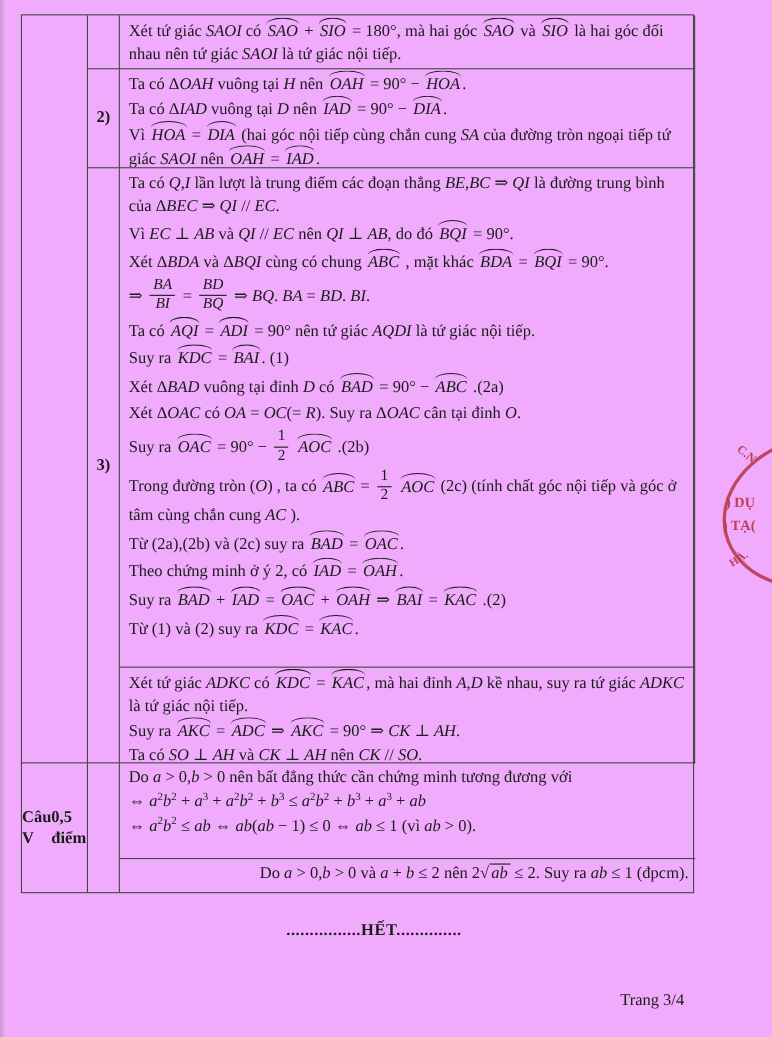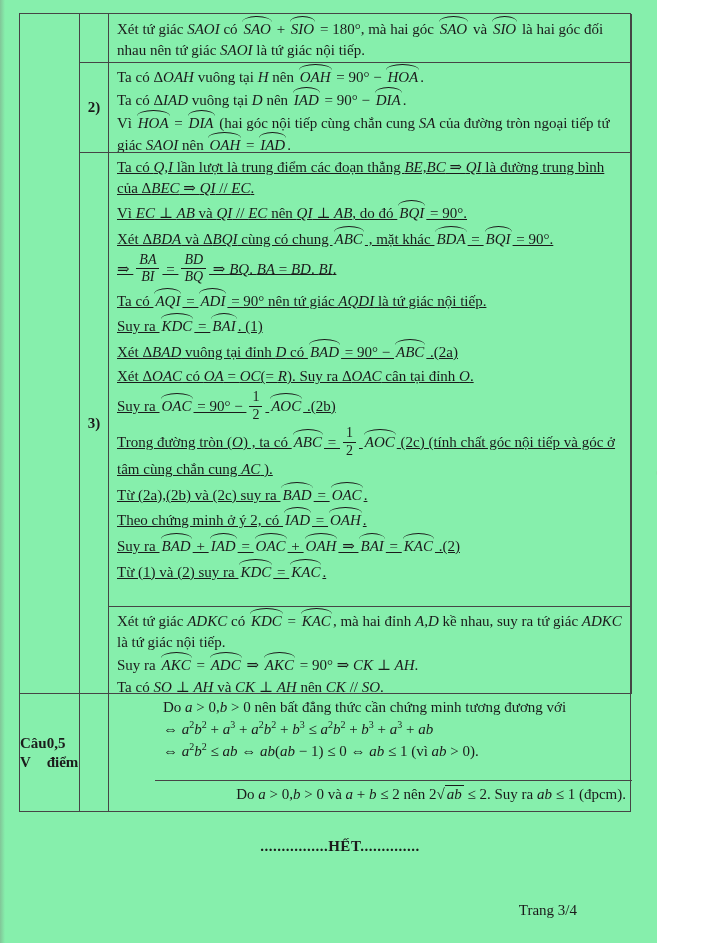--- a/index.html
+++ b/index.html
@@ -1,24 +1,23 @@
 <!DOCTYPE html>
 <html><head>
 <meta charset="utf-8">
 <style>
   html,body{margin:0;padding:0;}
   .page{
     position:relative;
-    width:628px;height:943px;
-    background:#86efac;
+    width:702px;height:943px;
+    background:#f0abfc;
     overflow:hidden;
     font-family:"Liberation Serif","DejaVu Serif",serif;
     color:#1b1b1b;
     font-size:15px;
-    padding-left:29px;
   }
   .scan-edge{
     position:absolute;left:0;top:0;width:5px;height:100%;
     background:linear-gradient(90deg,rgba(120,120,115,.35),rgba(255,255,255,0));
   }
   
   .tbl{
     position:absolute;left:19px;top:13px;
     width:612px;
     display:grid;
@@ -26,21 +25,21 @@
     grid-template-rows:49px 90px 454px 87px 87px 30px;
     border:1.2px solid #454545;
     box-sizing:border-box;
   }
   .cell{
     border-right:1px solid #454545;
     border-bottom:1px solid #454545;
     box-sizing:border-box;
     overflow:hidden;
   }
-  .last-col{border-right:none;margin-left:46px;}
+  .last-col{border-right:none;}
   .no-bb{border-bottom:none;}
   .c-q {grid-area:1/1/5/2;}
   .c-n1{grid-area:1/2/2/3;}
   .c-n2{grid-area:2/2/3/3;}
   .c-n3{grid-area:3/2/5/3;}
   .c-a {grid-area:1/3/2/4;}
   .c-b {grid-area:2/3/3/4;}
   .c-c {grid-area:3/3/4/4;}
   .c-d {grid-area:4/3/5/4;}
   .c-v {grid-area:5/1/7/2;}
@@ -49,21 +48,21 @@
   .c-f {grid-area:6/3/7/4;}
   .lbl{
     display:flex;align-items:center;justify-content:center;
     font-weight:bold;
   }
   .lbl-v{flex-direction:row;line-height:19px;font-size:15px;}
   .txt{padding:2px 6px 0 8px;line-height:21px;}
   .txt p{margin:0;padding:1px 0;}
   .c-a p{padding:1.5px 0;}
   .c-b p{padding:0.5px 0;}
-  .c-c p{padding:1.8px 0;text-decoration:underline;}
+  .c-c p{padding:1.8px 0;}
   .c-d p{padding:0.5px 0;}
   .c-e p{padding:0.5px 0;}
   .c-f p{padding:1px 0;text-align:right;}
   
   i{font-family:"Liberation Serif","DejaVu Serif",serif;}
   .arc{position:relative;display:inline-block;margin:0 2px;padding-top:1px;}
   .arc::before{
     content:"";position:absolute;left:-1px;right:-1px;top:-2px;height:6px;
     border-top:1.3px solid #1b1b1b;
     border-radius:55% 55% 0 0/100% 100% 0 0;

